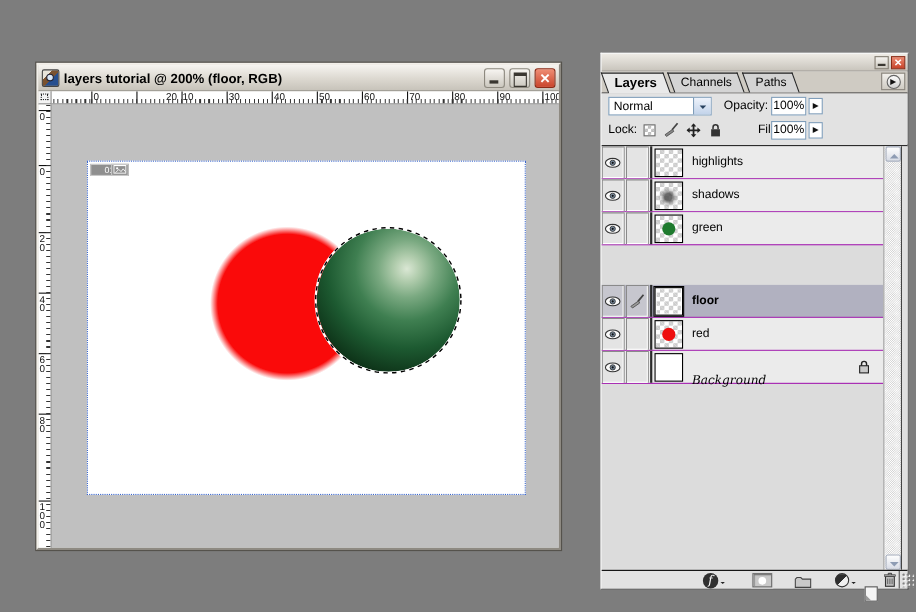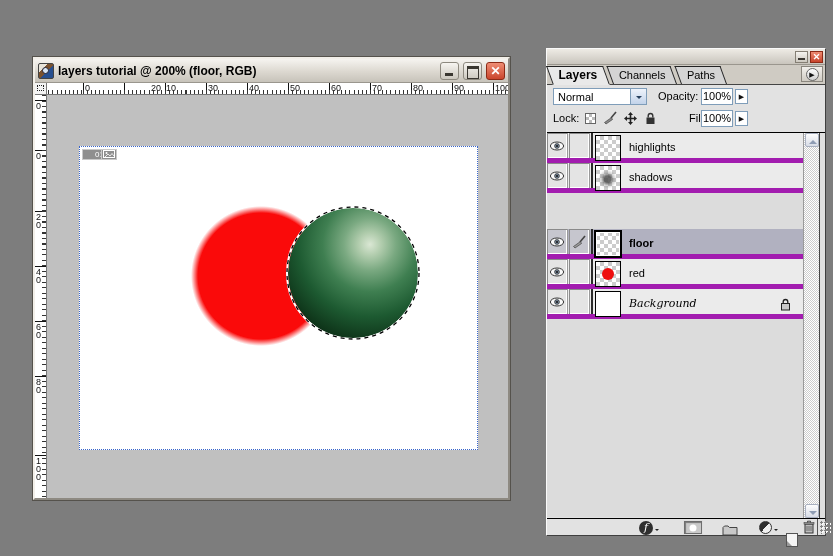--- a/index.html
+++ b/index.html
@@ -120,21 +120,21 @@
   .lockbtn { width:14px; height:14px; display:flex; align-items:center; justify-content:center; }
   .mini-checker { width:11px; height:11px; border:1px solid #666;
     background-color:#fff;
     background-image:linear-gradient(45deg,#bbb 25%,transparent 25%,transparent 75%,#bbb 75%),
                      linear-gradient(45deg,#bbb 25%,transparent 25%,transparent 75%,#bbb 75%);
     background-size:6px 6px; background-position:0 0,3px 3px; }
 
   .p-list { position:absolute; left:0; top:83px; width:278px; height:385px;
     background:#dcdcdc; border-top:1px solid #000; }
   .rows { position:absolute; left:0; top:0; width:256px; }
-  .lrow { position:relative; width:256px; height:30px; background:#ebebeb; border-bottom:5px solid #a21caf; }
+  .lrow { position:relative; width:256px; height:30px; background:#ebebeb; border-bottom:1px solid #a21caf; }
   .lrow.selected { background:#b1b1c0;margin-top:36px; }
   .cell { position:absolute; top:0; bottom:0; width:21px; border-right:1px solid #999;
     background:#e4e4e4; box-shadow:inset 1px 1px 0 #8a8a8a, inset -1px -1px 0 #fff; }
   .lrow.selected .cell { background:#c6c6ce; }
   .cell.eye { left:0; } .cell.link { left:22px; }
   .cell svg { position:absolute; left:50%; top:50%; transform:translate(-50%,-50%); }
   .col-div { position:absolute; left:44px; top:0; bottom:0; width:2px; background:#2b2b2b; }
   .thumb { position:absolute; left:48px; top:2px; width:26px; height:26px; border:1px solid #000; }
   .thumb.active-thumb { box-shadow:0 0 0 1px #000, inset 0 0 0 1px #fff; }
   .checker { background-color:#fff;
@@ -143,21 +143,21 @@
     background-size:8px 8px; background-position:0 0,4px 4px; }
   .thumb .dot { position:absolute; left:50%; top:50%; width:12px; height:12px; border-radius:50%;
     transform:translate(-50%,-50%); }
   .thumb.t-green .dot { background:#1e7a2e; }
   .thumb.t-red .dot { background:#ee0f0f; }
   .thumb.t-shadow::after { content:""; position:absolute; inset:0;
     background:radial-gradient(circle at 48% 55%, rgba(80,80,80,.85) 0 18%, rgba(120,120,120,.35) 34%, transparent 52%); }
   .thumb.t-white { background:#fff; }
   .lname { position:absolute; left:82px; top:0; line-height:29px; font-size:11px; white-space:nowrap; }
   .lrow.selected .lname { font-weight:bold; }
-  .lname.italic { font-family:"DejaVu Serif", serif; font-style:italic; }
+  .lname.italic { font-family:"DejaVu Serif", serif; font-style:italic;margin-top:12px; }
   .row-lock { position:absolute; right:12px; top:8px; }
 
   .scrollbar { position:absolute; left:256px; top:0; width:16px; height:385px;
     background-color:#fff;
     background-image:linear-gradient(45deg,#cdcdcd 25%,transparent 25%,transparent 75%,#cdcdcd 75%),
                      linear-gradient(45deg,#cdcdcd 25%,transparent 25%,transparent 75%,#cdcdcd 75%);
     background-size:2px 2px; background-position:0 0,1px 1px;
     border-left:1px solid #9a9a9a; }
   .sb-btn { position:absolute; left:1px; width:14px; height:14px;
     background:linear-gradient(#fefefe,#d8dce6); border:1px solid #a8b0c0; border-radius:2px; }
@@ -348,20 +348,35 @@
               <circle cx="7.5" cy="5" r="2.4" fill="#7b8da0" stroke="#222" stroke-width="0.7"></circle>
               <circle cx="7.5" cy="5" r="1" fill="#111"></circle>
             </svg>
         </div>
         <div class="cell link"></div>
         <div class="col-div"></div>
         <div class="thumb checker t-shadow"></div>
         <div class="lname">shadows</div>
       </div>
 
+      <div class="lrow">
+        <div class="cell eye">
+          <svg width="15" height="10" viewBox="0 0 15 10">
+              <ellipse cx="7.5" cy="5" rx="6.6" ry="4" fill="#fafafa" stroke="#333"></ellipse>
+              <circle cx="7.5" cy="5" r="2.4" fill="#7b8da0" stroke="#222" stroke-width="0.7"></circle>
+              <circle cx="7.5" cy="5" r="1" fill="#111"></circle>
+            </svg>
+        </div>
+        <div class="cell link"></div>
+        <div class="col-div"></div>
+        <div class="thumb checker t-green">
+            <div class="dot"></div>
+          </div>
+        <div class="lname">green</div>
+      </div>
 
       <div class="lrow selected">
         <div class="cell eye">
           <svg width="15" height="10" viewBox="0 0 15 10">
               <ellipse cx="7.5" cy="5" rx="6.6" ry="4" fill="#fafafa" stroke="#333"></ellipse>
               <circle cx="7.5" cy="5" r="2.4" fill="#7b8da0" stroke="#222" stroke-width="0.7"></circle>
               <circle cx="7.5" cy="5" r="1" fill="#111"></circle>
             </svg>
         </div>
         <div class="cell link">

